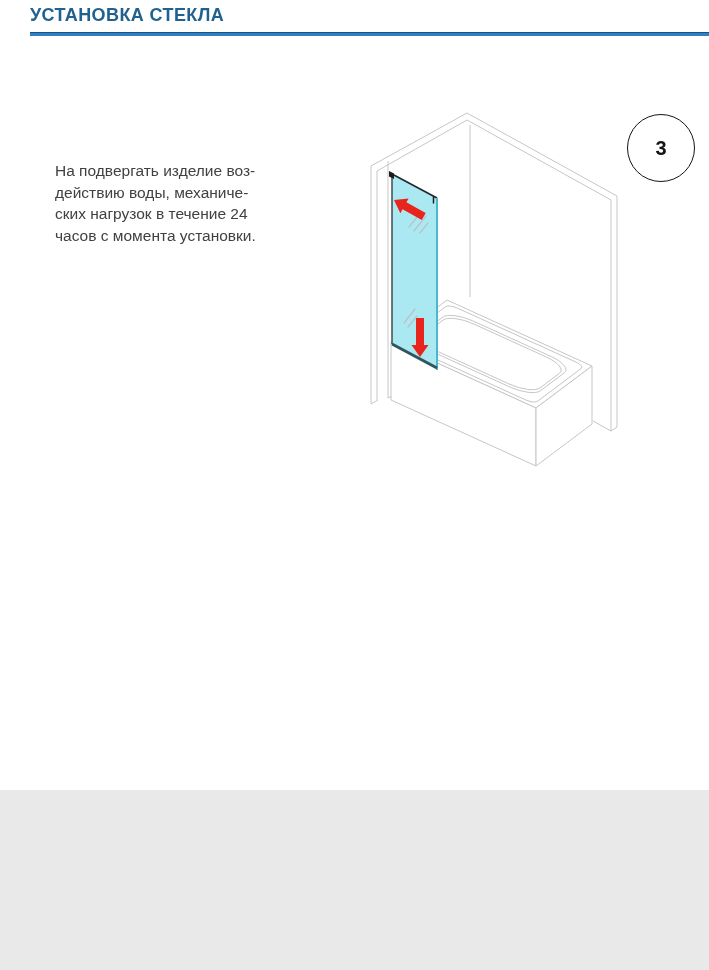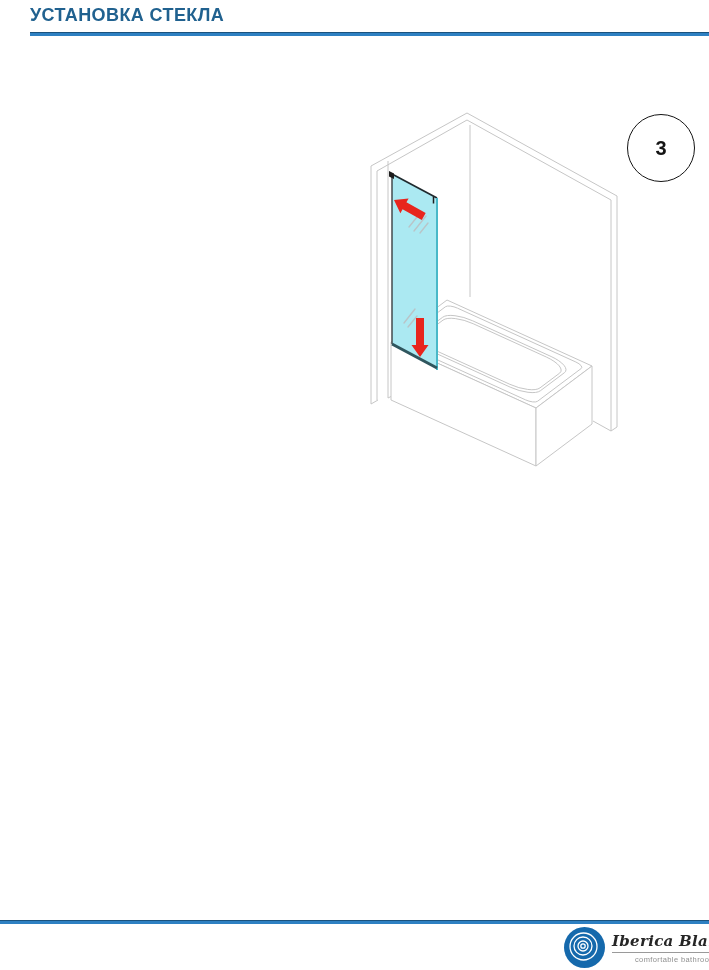--- a/index.html
+++ b/index.html
@@ -1,17 +1,17 @@
 <!DOCTYPE html>
 <html><head>
 <meta charset="utf-8">
 <style>
   html,body{margin:0;padding:0;background:#e9e9e9;}
   .page{
-    position:relative;width:709px;height:970px;background:#ffffff;
+    position:relative;width:709px;height:790px;background:#ffffff;
     font-family:"Liberation Sans",sans-serif;overflow:hidden;margin:0 auto;
   }
   
   .page-title{
     position:absolute;left:30px;top:5px;margin:0;
     font-size:18px;font-weight:700;letter-spacing:.4px;color:#20618f;
   }
   .header-rule{
     position:absolute;left:30px;right:0;top:32px;height:2.5px;
     background:#2e80c2;border-top:1.5px solid #1a527e;
@@ -50,20 +50,24 @@
   }
 </style>
 </head>
 <body>
 
 <div class="page">
 
   <h1 class="page-title">УСТАНОВКА СТЕКЛА</h1>
   <div class="header-rule"></div>
 
+  <p class="instruction">На подвергать изделие воз-
+действию воды, механиче-
+ских нагрузок в течение 24
+часов с момента установки.</p>
 
   <div class="step-circle">
     <span>3</span>
   </div>
 
   <svg class="diagram" viewBox="0 0 709 970">
 
     <g fill="none" stroke="#c6c6c6" stroke-width="1">
       <path d="M371,166 L467,113 L617,196"></path>
       <path d="M377,171 L467,120 L611,200"></path>

